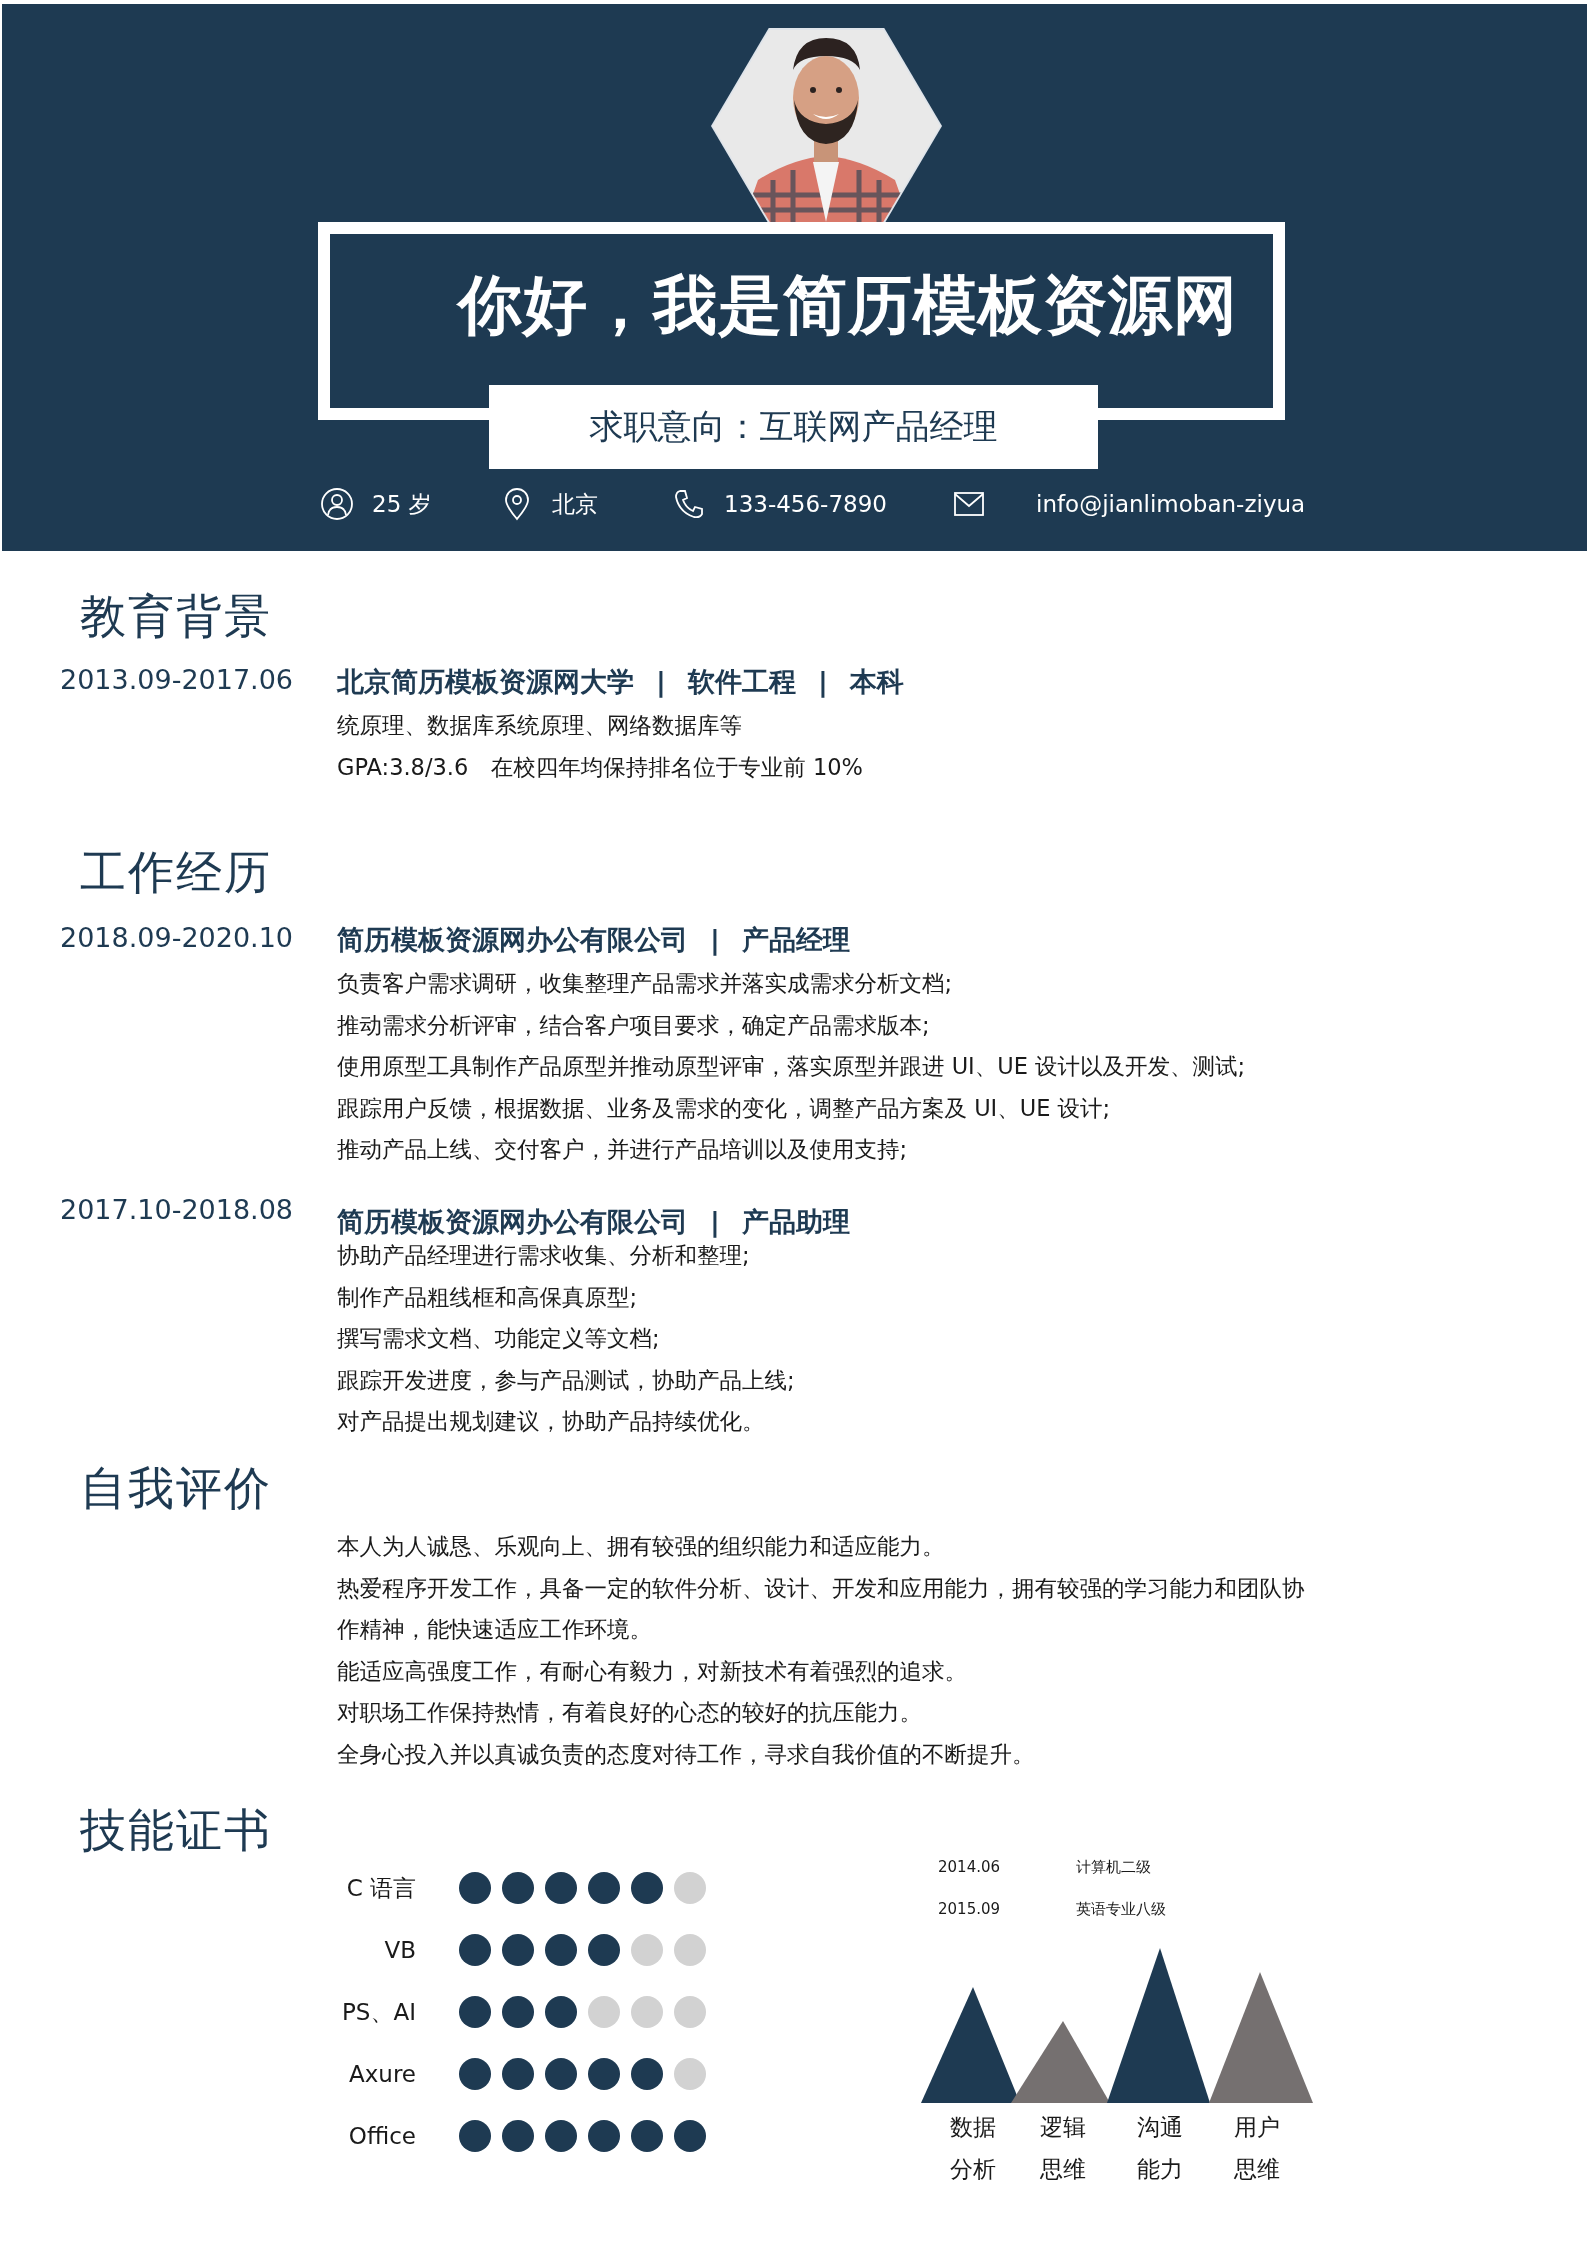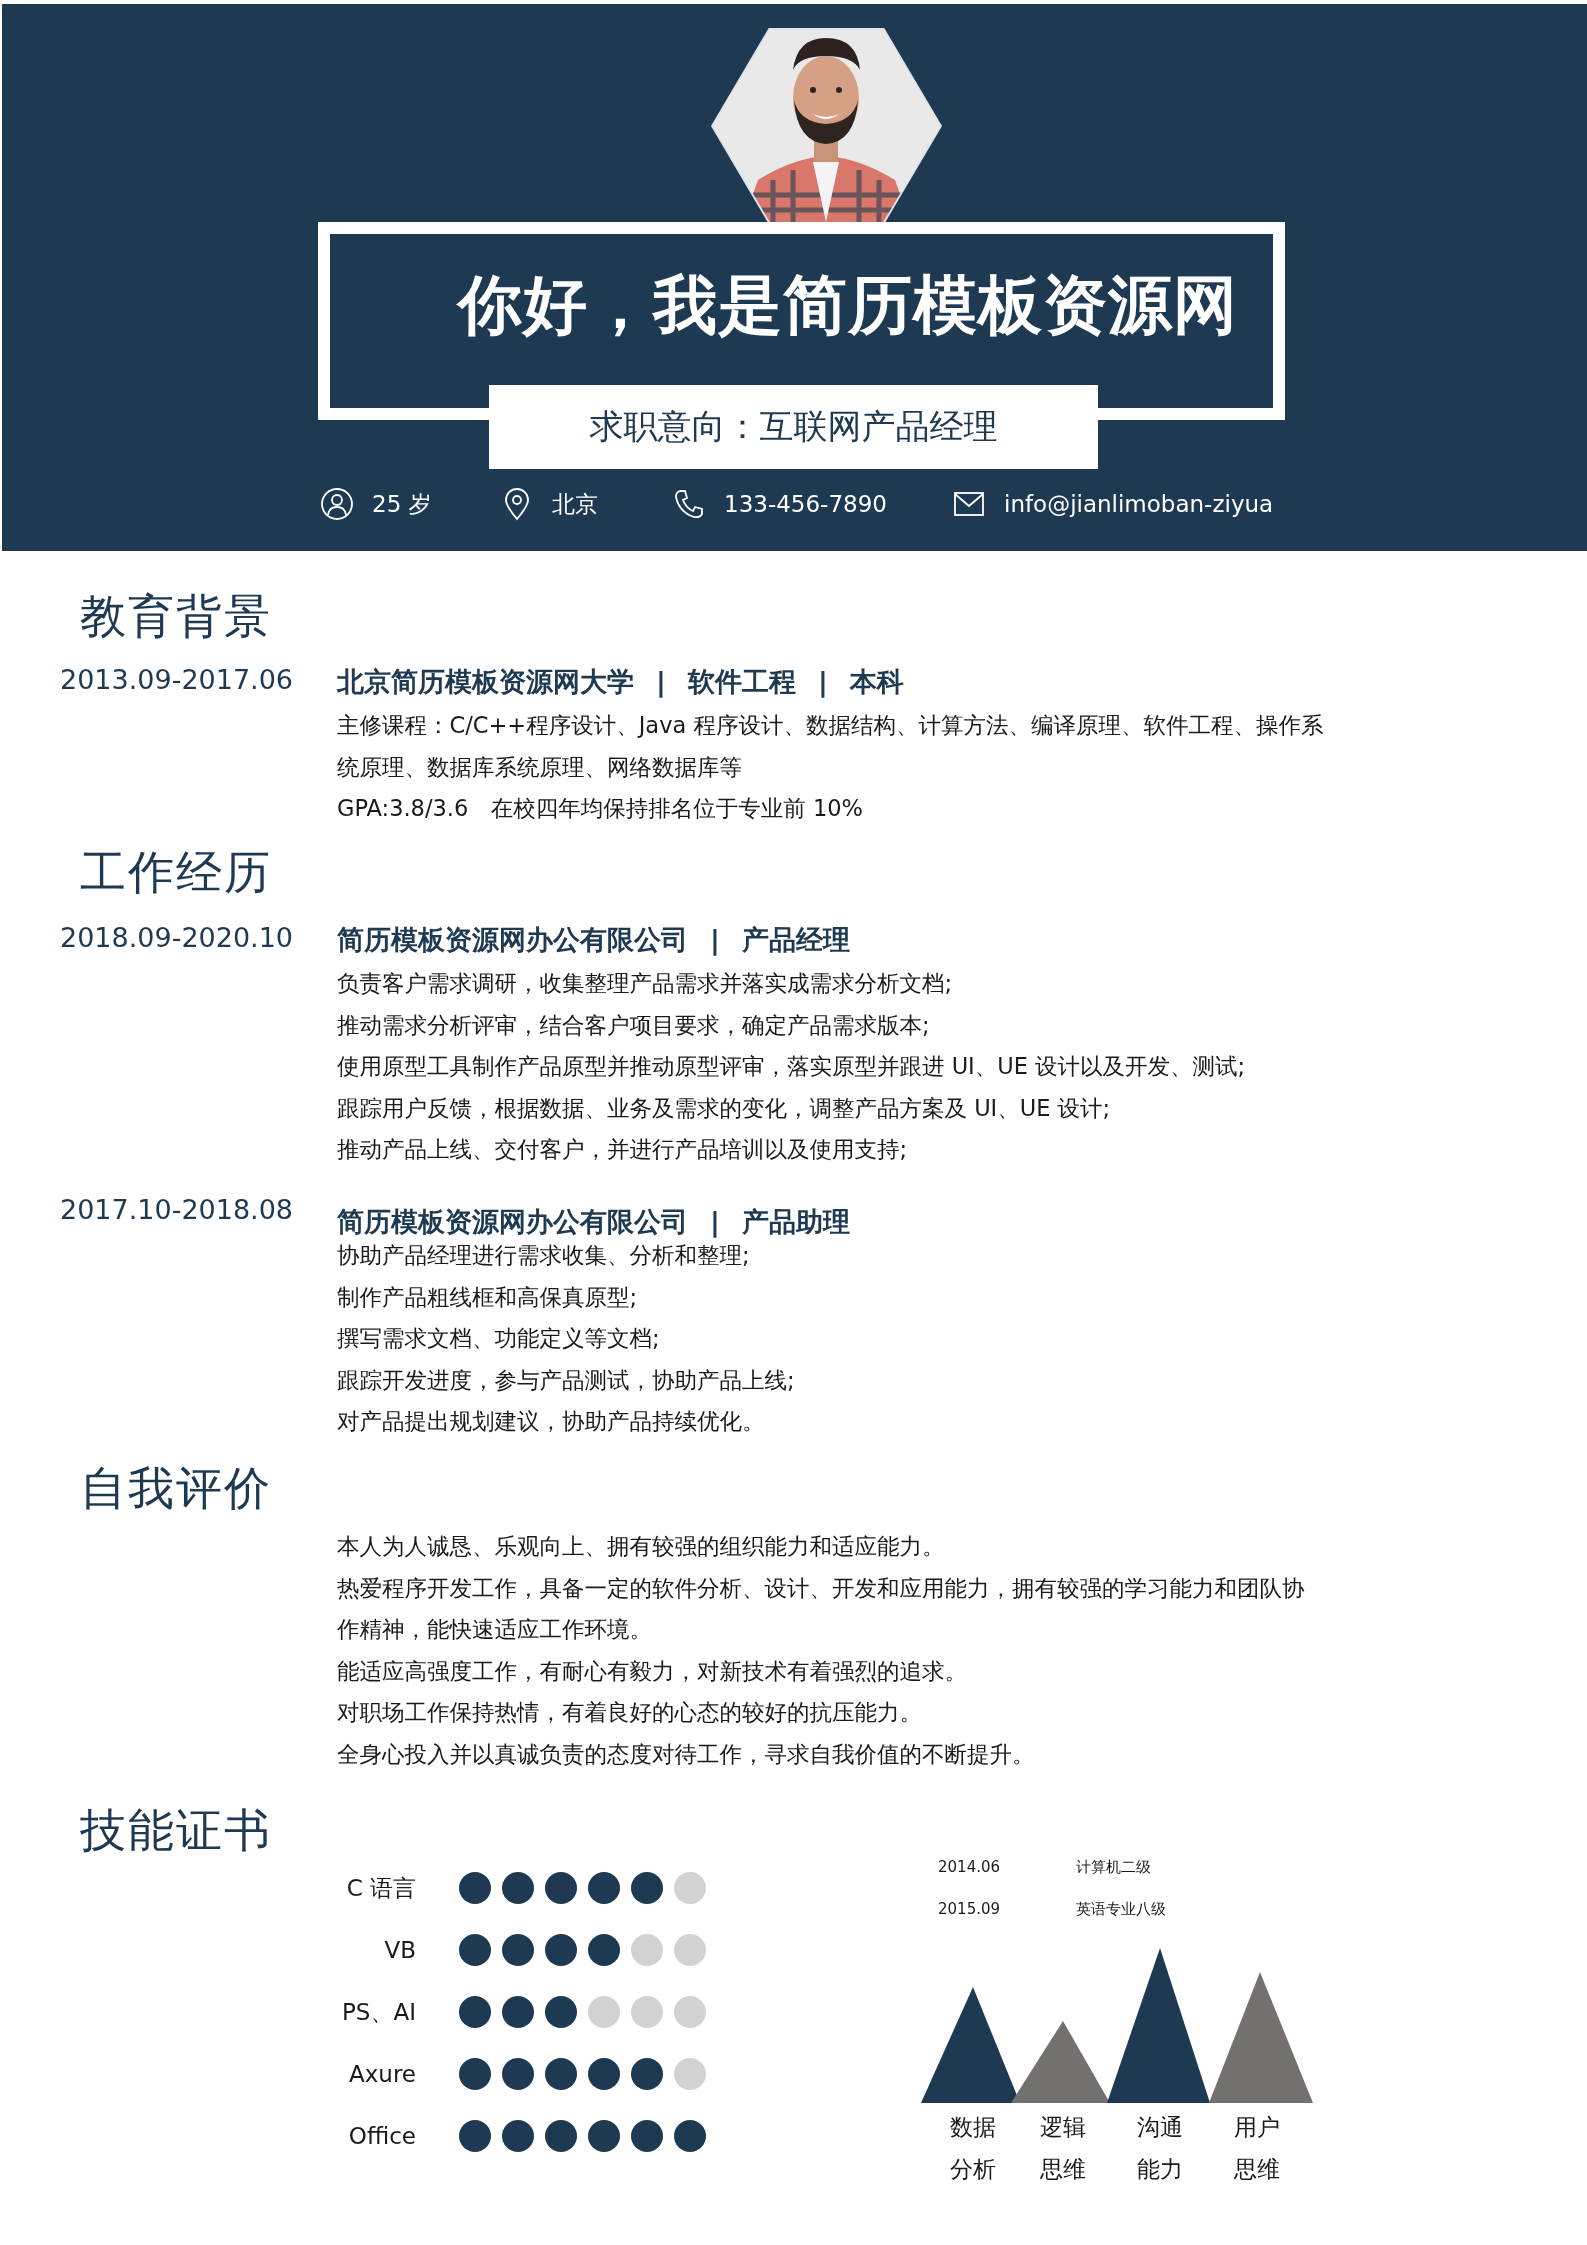--- a/index.html
+++ b/index.html
@@ -91,35 +91,34 @@
     <circle cx="17" cy="13" r="4"></circle>
   </svg>
   <span>北京</span>
 </div>
 <div class="contact" style="left:672px;">
   <svg viewBox="0 0 34 34" fill="none" stroke="#ffffff" stroke-width="1.8">
     <path d="M8 4 L13 4 L15 11 L11 13 Q14 21 21 24 L23 20 L30 22 L30 27 Q28 31 22 30 Q7 25 4 10 Q4 5 8 4 Z"></path>
   </svg>
   <span>133-456-7890</span>
 </div>
-<div class="contact" style="left:952px;">
+<div class="contact" style="left:952px;gap:32px;">
   <svg viewBox="0 0 34 34" fill="none" stroke="#ffffff" stroke-width="1.8">
     <rect x="3" y="6" width="28" height="22"></rect>
     <path d="M3 7 L17 19 L31 7"></path>
   </svg>
   <span>info@jianlimoban-ziyua</span>
 </div>
 
 <div class="section-title" style="top:586px;">教育背景</div>
 <div class="date" style="top:664px;">2013.09-2017.06</div>
 <div class="entry-head" style="top:664px;">
   <span>北京简历模板资源网大学</span><span class="sep">|</span><span>软件工程</span><span class="sep">|</span><span>本科</span>
 </div>
 <div class="lines" style="top:705px;">
-  <div>主修课程：C/C++程序设计、Java 程序设计、数据结构、计算方法、编译原理、软件工程、操作系</div>
   <div>统原理、数据库系统原理、网络数据库等</div>
   <div>GPA:3.8/3.6　在校四年均保持排名位于专业前 10%</div>
 </div>
 
 <div class="section-title" style="top:842px;">工作经历</div>
 
 <div class="date" style="top:922px;">2018.09-2020.10</div>
 <div class="entry-head" style="top:922px;">
   <span>简历模板资源网办公有限公司</span><span class="sep">|</span><span>产品经理</span>
 </div>

